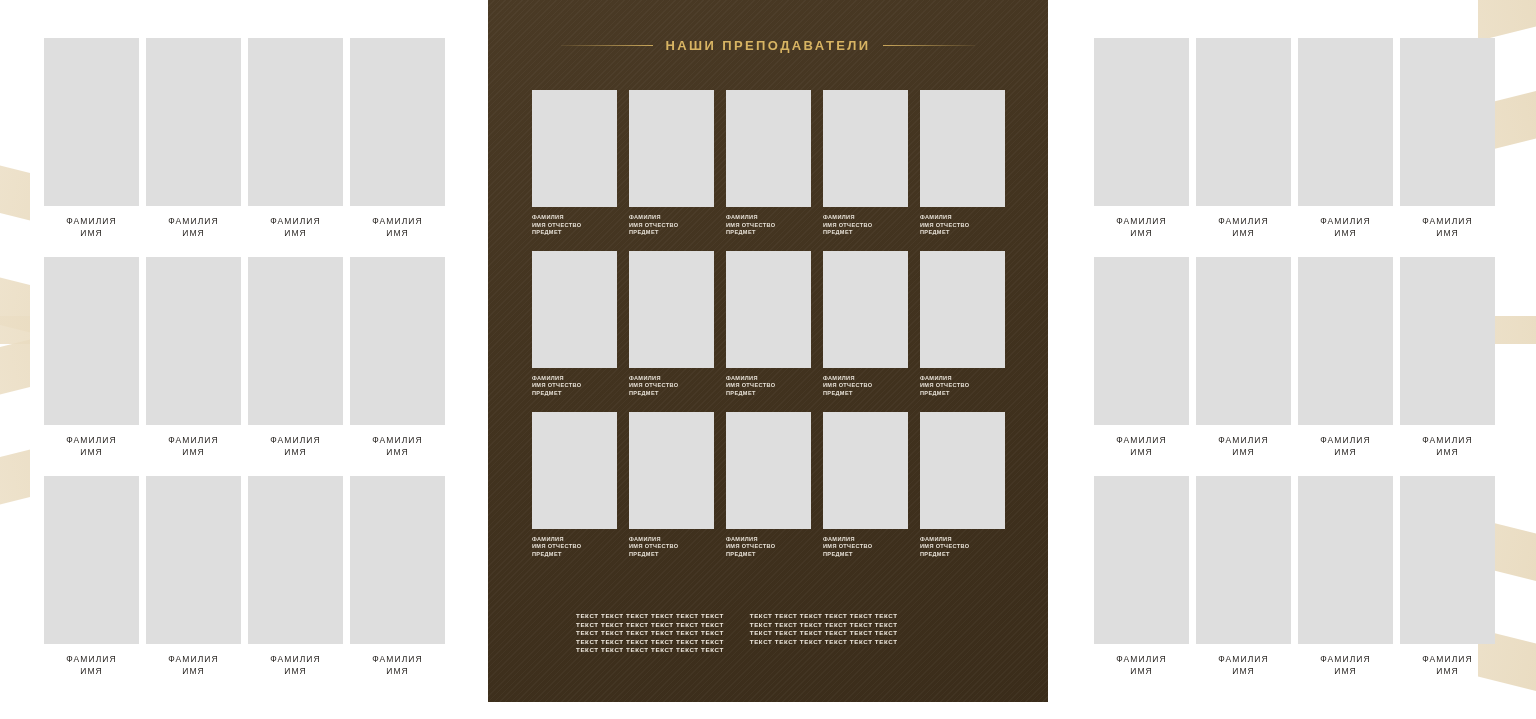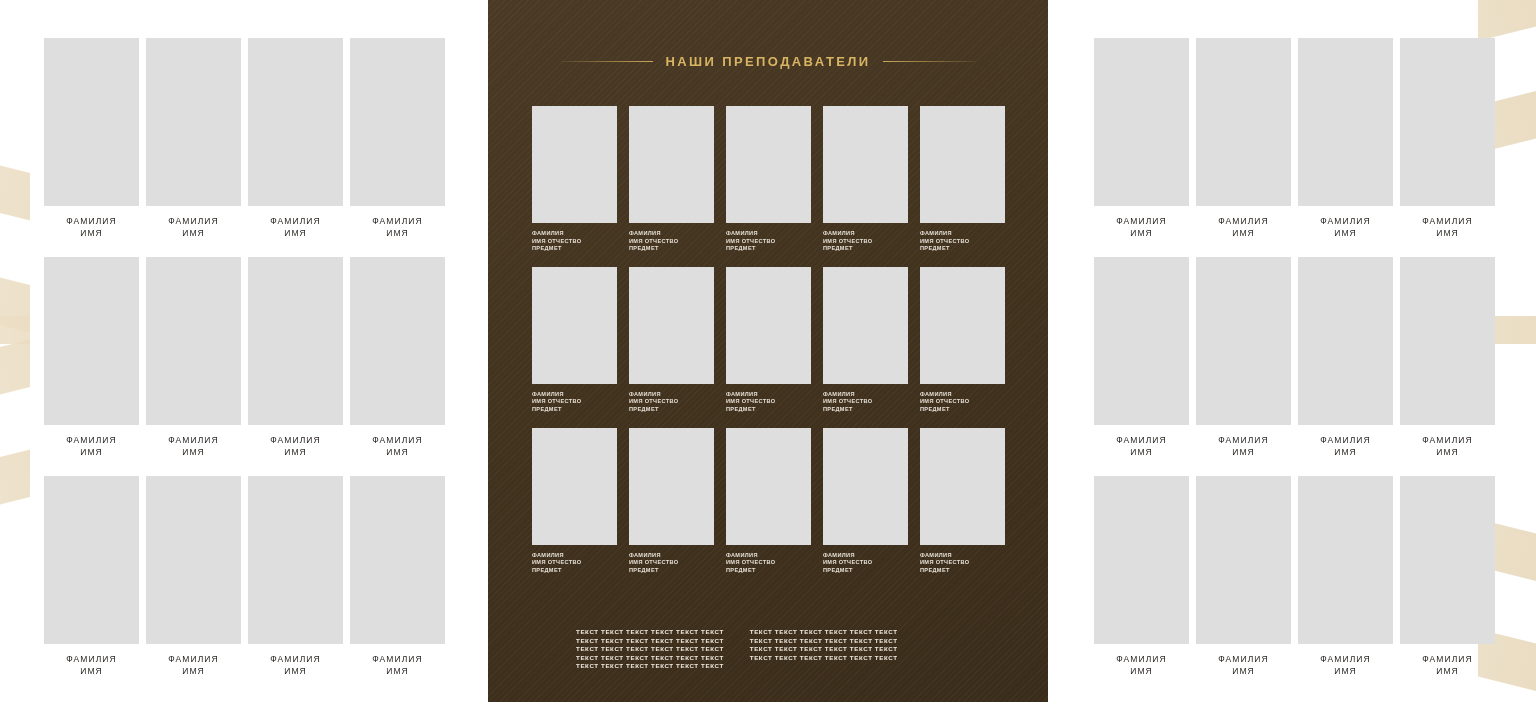--- a/index.html
+++ b/index.html
@@ -98,21 +98,21 @@
     top: 0;
     width: 560px;
     height: 719px;
     background:
       repeating-linear-gradient(135deg, rgba(255,255,255,0.030) 0px, rgba(255,255,255,0.030) 1px, rgba(0,0,0,0.0) 1px, rgba(0,0,0,0.0) 4px),
       linear-gradient(160deg, #4a3a25 0%, #42331f 45%, #3a2c1a 100%);
   }
   .board-inner {
     position: absolute;
     left: 0;
-    top: 16px;
+    top: 0;
     width: 560px;
     height: 522px;
   }
   .board-foot {
     position: absolute;
     left: 0;
     bottom: 0;
     width: 560px;
     height: 17px;
     background: #ffffff;

